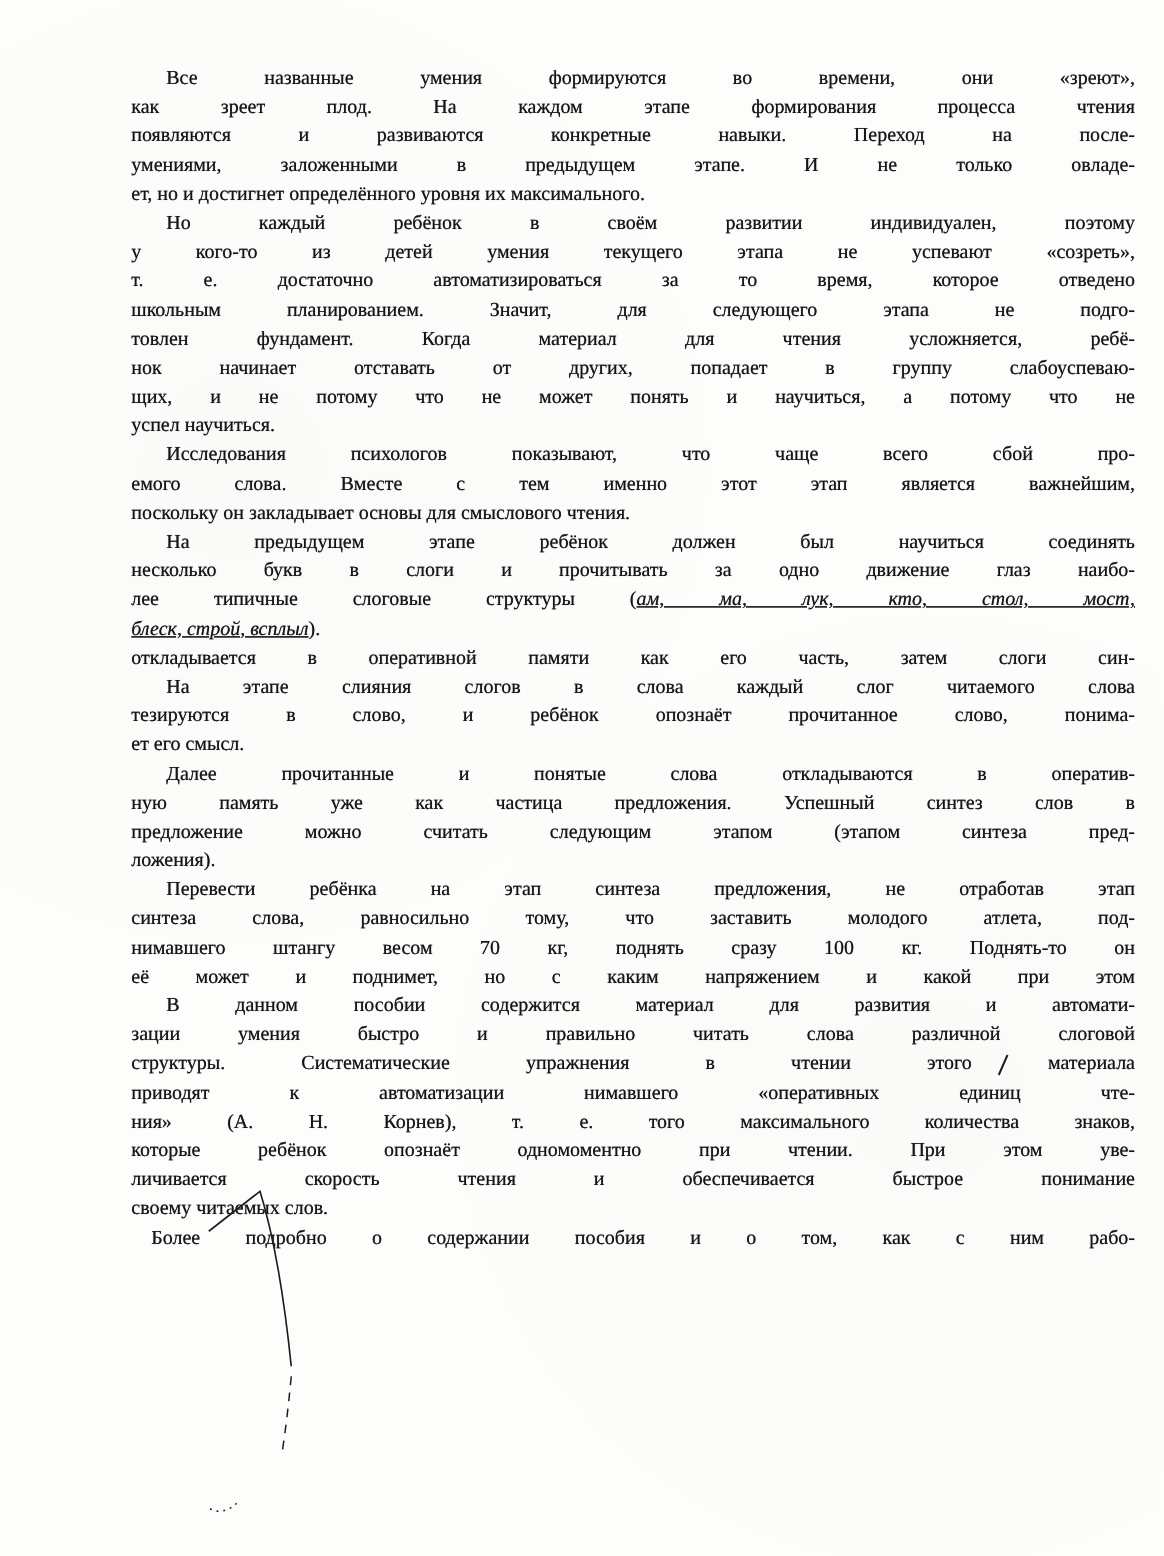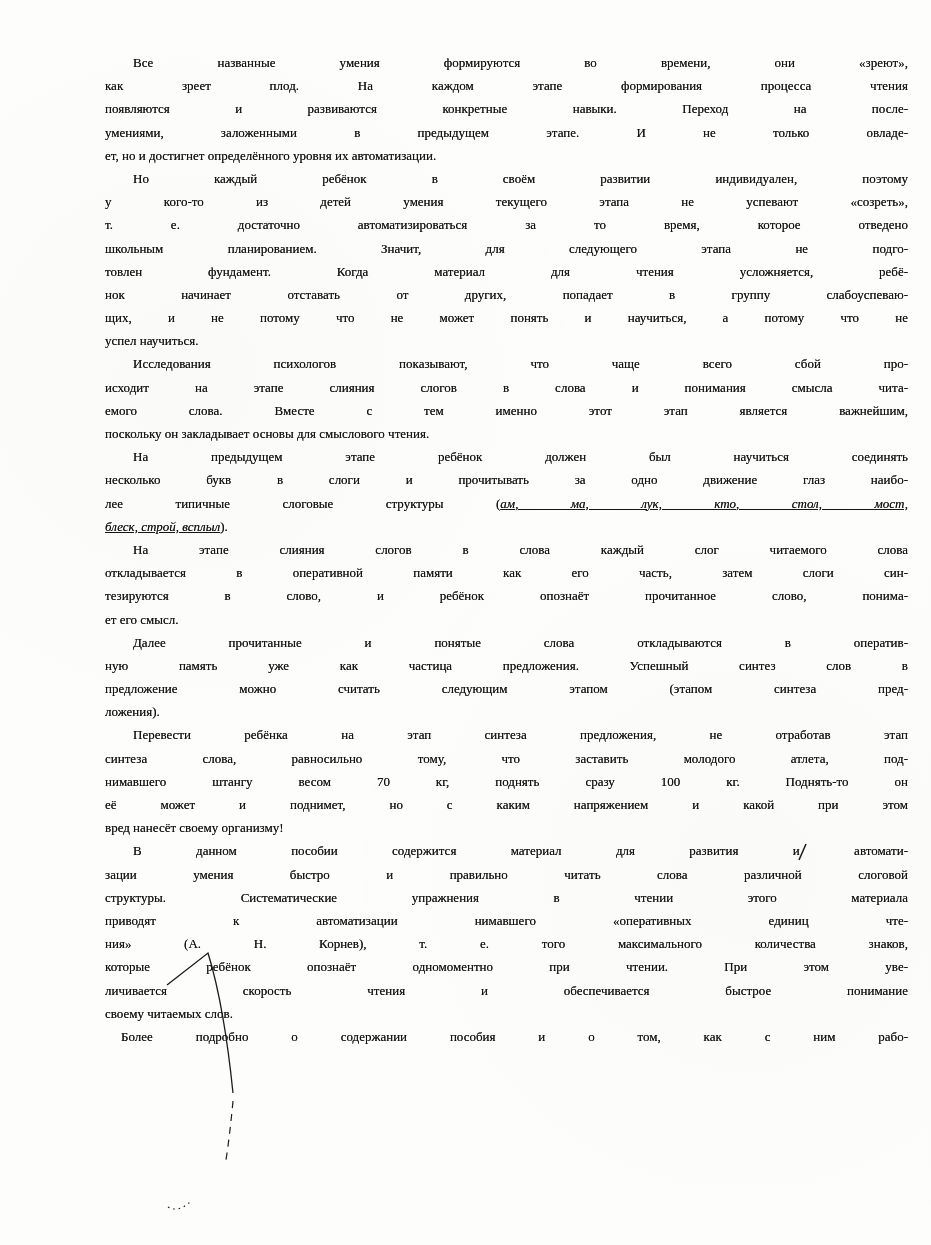--- a/index.html
+++ b/index.html
@@ -21,21 +21,21 @@
       radial-gradient(circle at 20% 30%, rgba(0,0,0,0.012), transparent 40%),
       radial-gradient(circle at 80% 70%, rgba(0,0,0,0.012), transparent 40%),
       #fdfdfb;
   }
   .text-block {
     position: absolute;
     left: 105px;
     top: 51px;
     width: 803px;
     color: #151515;
-    font-size: 13px;
+    font-size: 16px;
     text-shadow: 0 0 0.55px rgba(10,10,10,0.75);
   }
   .para {
     margin: 0;
     padding: 0;
   }
   .ln {
     height: 23.2px;
     line-height: 23.2px;
     text-align: justify;
@@ -71,68 +71,66 @@
 
 <div class="page">
 
   <div class="text-block">
 
     <div class="para">
       <div class="ln first">Все названные умения формируются во времени, они «зреют»,</div>
       <div class="ln">как зреет плод. На каждом этапе формирования процесса чтения</div>
       <div class="ln">появляются и развиваются конкретные навыки. Переход на после-</div>
       <div class="ln">умениями, заложенными в предыдущем этапе. И не только овладе-</div>
-      <div class="ln last">ет, но и достигнет определённого уровня их автоматизации.</div>
+      <div class="ln last">ет, но и достигнет определённого уровня их максимального.</div>
     </div>
 
     <div class="para">
       <div class="ln first">Но каждый ребёнок в своём развитии индивидуален, поэтому</div>
       <div class="ln">у кого-то из детей умения текущего этапа не успевают «созреть»,</div>
       <div class="ln">т. е. достаточно автоматизироваться за то время, которое отведено</div>
       <div class="ln">школьным планированием. Значит, для следующего этапа не подго-</div>
       <div class="ln">товлен фундамент. Когда материал для чтения усложняется, ребё-</div>
       <div class="ln">нок начинает отставать от других, попадает в группу слабоуспеваю-</div>
       <div class="ln">щих, и не потому что не может понять и научиться, а потому что не</div>
       <div class="ln last">успел научиться.</div>
     </div>
 
     <div class="para">
       <div class="ln first">Исследования психологов показывают, что чаще всего сбой про-</div>
-      <div class="ln">исходит на этапе слияния слогов в слова и понимания смысла чита-</div>
       <div class="ln">емого слова. Вместе с тем именно этот этап является важнейшим,</div>
       <div class="ln last">поскольку он закладывает основы для смыслового чтения.</div>
     </div>
 
     <div class="para">
       <div class="ln first">На предыдущем этапе ребёнок должен был научиться соединять</div>
       <div class="ln">несколько букв в слоги и прочитывать за одно движение глаз наибо-</div>
       <div class="ln"><span>лее типичные слоговые структуры (</span><span class="ital">ам, ма, лук, кто, стол, мост,</span></div>
       <div class="ln last"><span class="ital">блеск, строй, всплыл</span><span>).</span></div>
     </div>
 
     <div class="para">
+      <div class="ln">откладывается в оперативной памяти как его часть, затем слоги син-</div>
       <div class="ln first">На этапе слияния слогов в слова каждый слог читаемого слова</div>
-      <div class="ln">откладывается в оперативной памяти как его часть, затем слоги син-</div>
       <div class="ln">тезируются в слово, и ребёнок опознаёт прочитанное слово, понима-</div>
       <div class="ln last">ет его смысл.</div>
     </div>
 
     <div class="para">
       <div class="ln first">Далее прочитанные и понятые слова откладываются в оператив-</div>
       <div class="ln">ную память уже как частица предложения. Успешный синтез слов в</div>
       <div class="ln">предложение можно считать следующим этапом (этапом синтеза пред-</div>
       <div class="ln last">ложения).</div>
     </div>
 
     <div class="para">
       <div class="ln first">Перевести ребёнка на этап синтеза предложения, не отработав этап</div>
       <div class="ln">синтеза слова, равносильно тому, что заставить молодого атлета, под-</div>
       <div class="ln">нимавшего штангу весом 70 кг, поднять сразу 100 кг. Поднять-то он</div>
       <div class="ln">её может и поднимет, но с каким напряжением и какой при этом</div>
-      <div class="ln last">вред нанесёт своему организму!</div>
     </div>
 
     <div class="para">
       <div class="ln first">В данном пособии содержится материал для развития и автомати-</div>
       <div class="ln">зации умения быстро и правильно читать слова различной слоговой</div>
       <div class="ln">структуры. Систематические упражнения в чтении этого материала</div>
       <div class="ln">приводят к автоматизации нимавшего «оперативных единиц чте-</div>
       <div class="ln">ния» (А. Н. Корнев), т. е. того максимального количества знаков,</div>
       <div class="ln">которые ребёнок опознаёт одномоментно при чтении. При этом уве-</div>
       <div class="ln">личивается скорость чтения и обеспечивается быстрое понимание</div>

